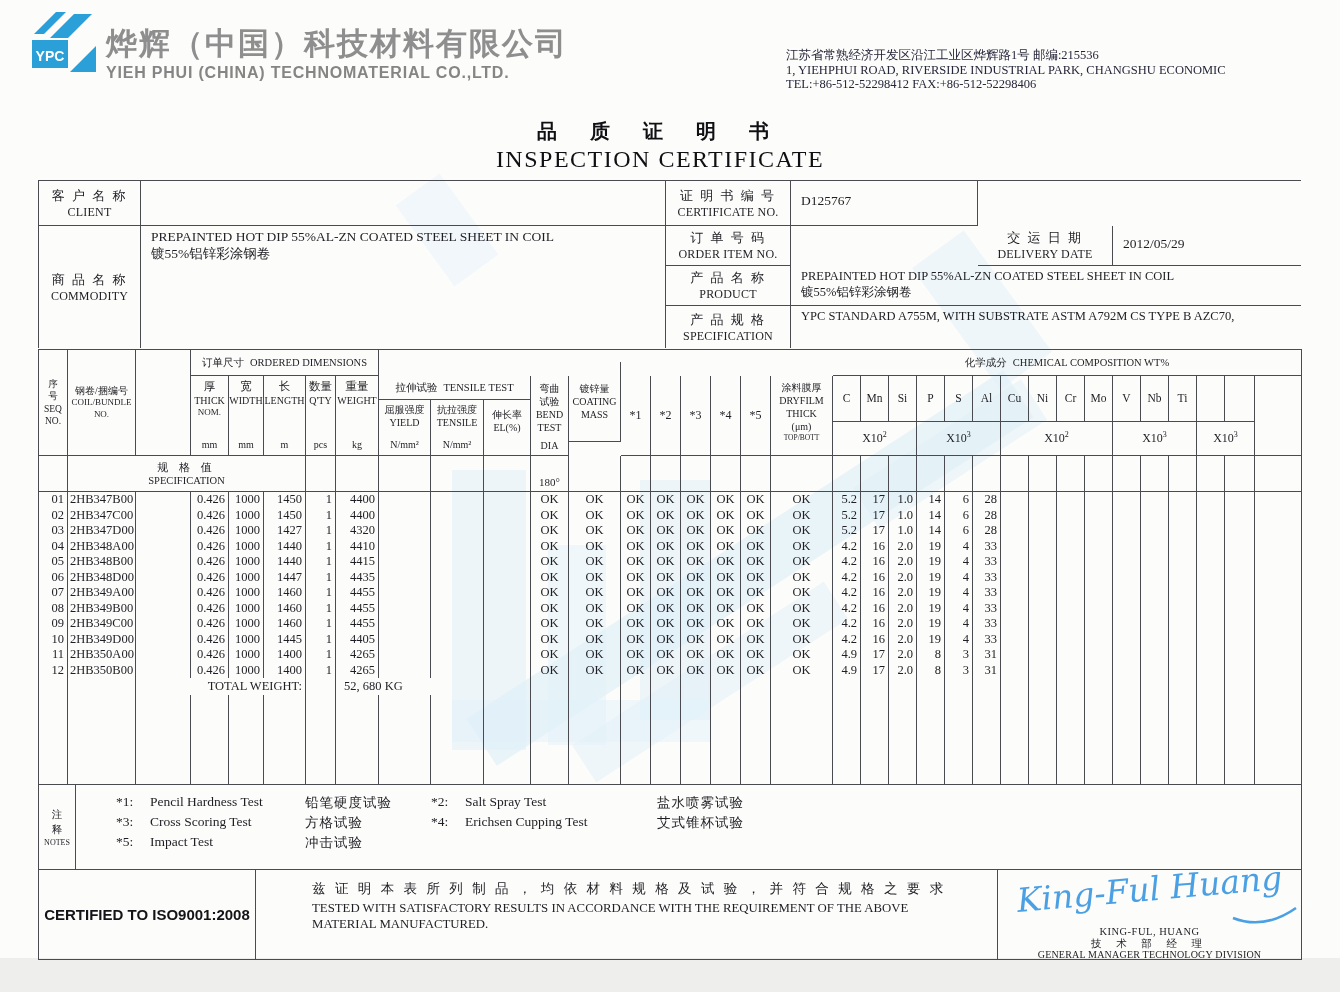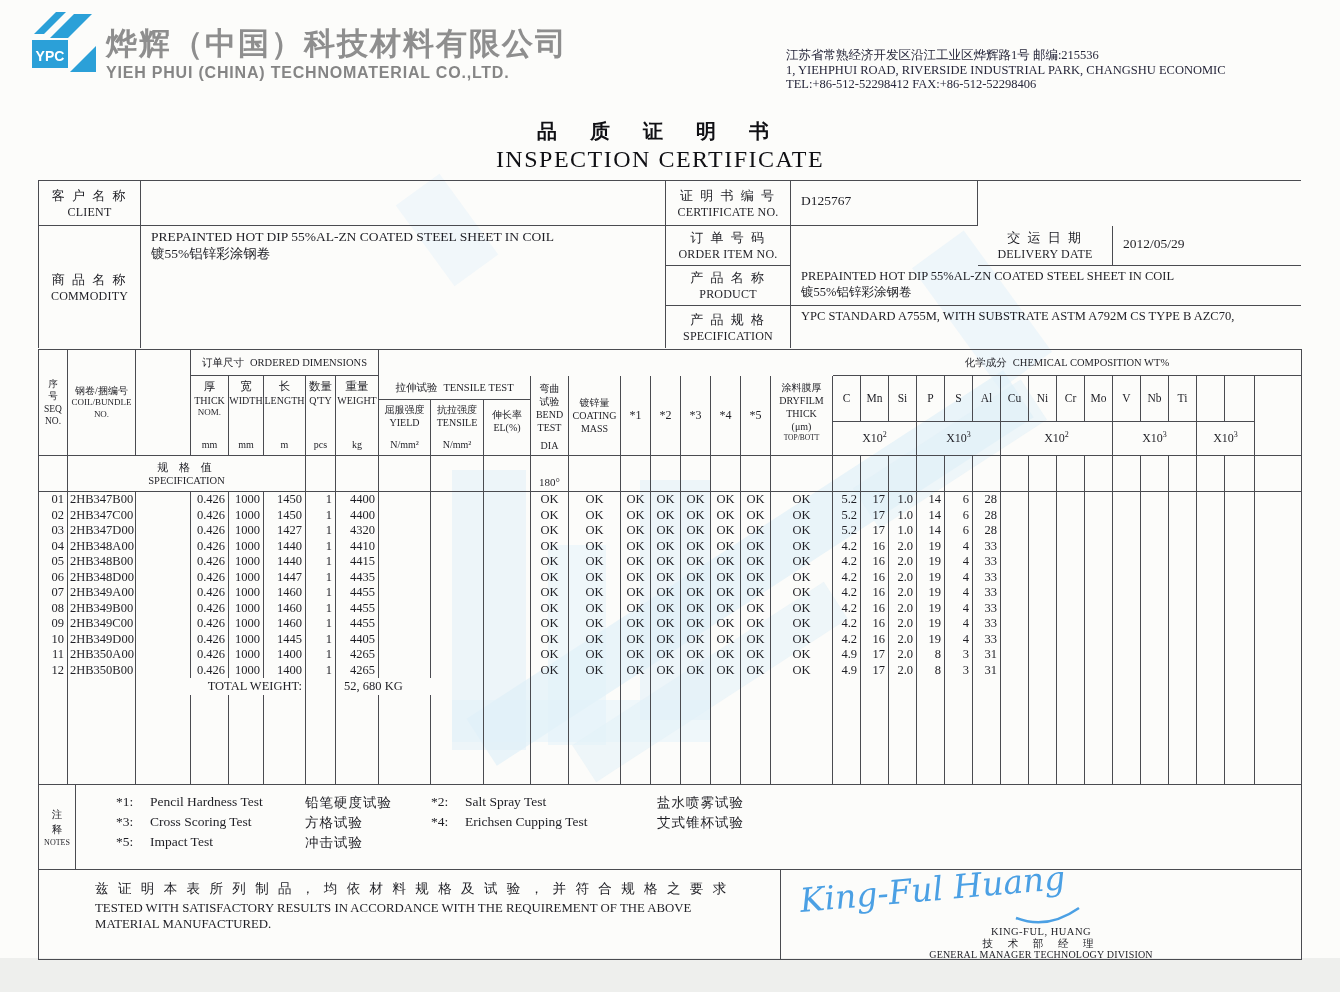--- a/index.html
+++ b/index.html
@@ -255,21 +255,21 @@
         <div>伸长率</div>
         <div>EL(%)</div>
       </div>
       <div class="hc" style="left:492px;top:26px;width:38px;height:80px;padding-top:6px;">
         <div>弯曲</div>
         <div>试验</div>
         <div>BEND</div>
         <div>TEST</div>
         <div style="margin-top:5px;">DIA</div>
       </div>
-      <div class="hc mid" style="left:530px;top:26px;width:52px;height:80px;">
+      <div class="hc mid" style="left:530px;top:12px;width:52px;height:80px;">
         <div>镀锌量</div>
         <div>COATING</div>
         <div>MASS</div>
       </div>
       <div class="hc" style="left:732px;top:26px;width:62px;height:80px;padding-top:5px;">
         <div>涂料膜厚</div>
         <div>DRYFILM</div>
         <div>THICK</div>
         <div>(μm)</div>
         <div style="font-size:7.5px;">TOP/BOTT</div>
@@ -899,20 +899,23 @@
           </div>
           <div class="note-item">
             <span class="ncode">*5:</span>
             <span class="nen" style="width: 155px;">Impact Test</span>
             <span class="ncn">冲击试验</span>
           </div>
         </div>
     </div>
 
     <div class="mt-footer">
+      <div class="iso-cell">
+        <span class="iso-text">CERTIFIED TO ISO9001:2008</span>
+      </div>
       <div class="certify-cell">
         <div class="certify-cn">兹 证 明 本 表 所 列 制 品 ， 均 依 材 料 规 格 及 试 验 ， 并 符 合 规 格 之 要 求</div>
         <div class="certify-en">TESTED WITH SATISFACTORY RESULTS IN ACCORDANCE WITH THE REQUIREMENT  OF  THE  ABOVE</div>
         <div class="certify-en">MATERIAL MANUFACTURED.</div>
       </div>
       <div class="sig-cell">
         <svg width="300" height="58" style="position:absolute;left:10px;top:2px;">
           <text x="10" y="40" font-size="33" font-style="italic" fill="#4ba0e4" font-family="DejaVu Serif, serif" transform="rotate(-5 10 40)">King-Ful Huang</text>
           <path d="M225,46 C248,55 268,50 288,36" stroke="#4ba0e4" stroke-width="2.5" fill="none"></path>
         </svg>

